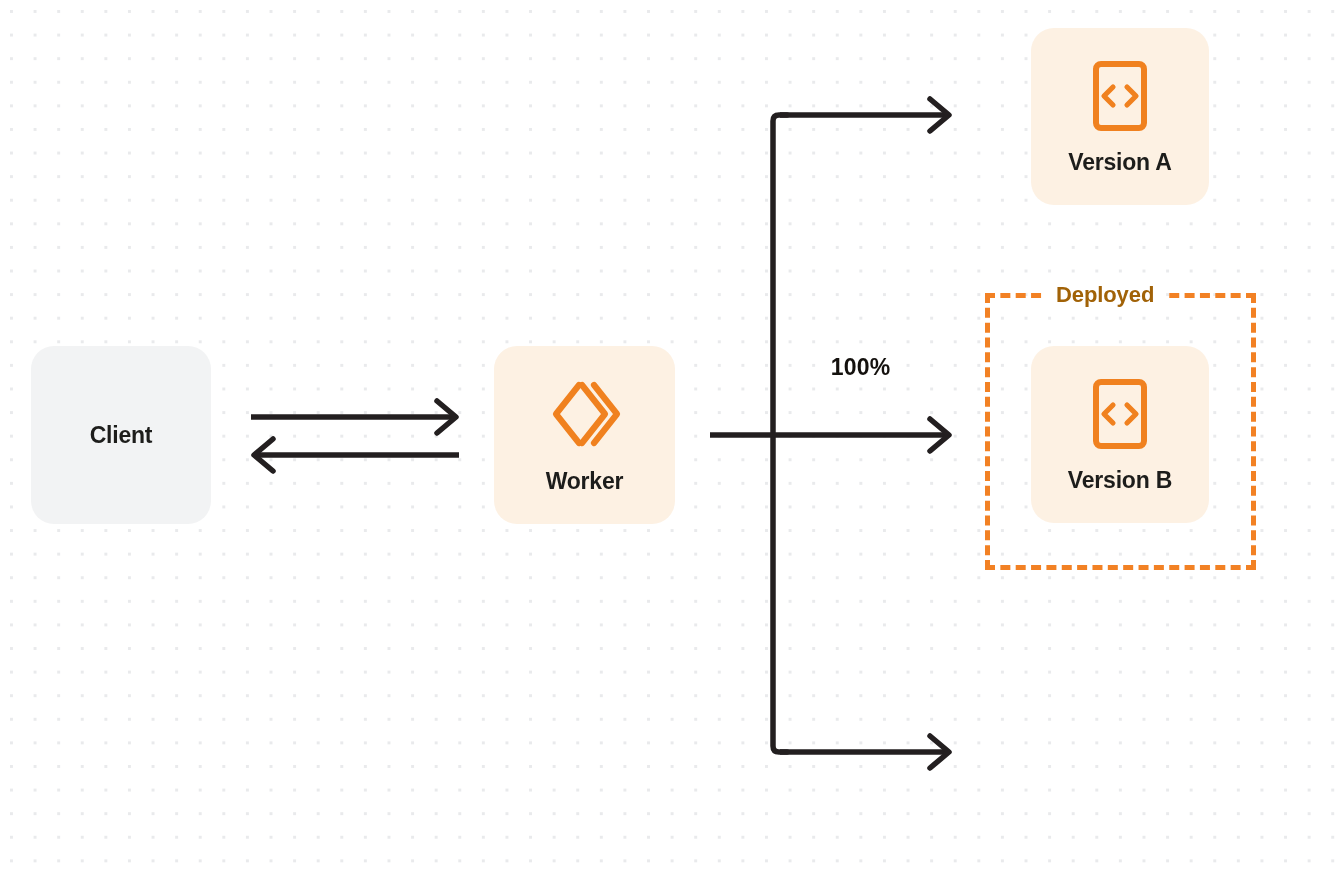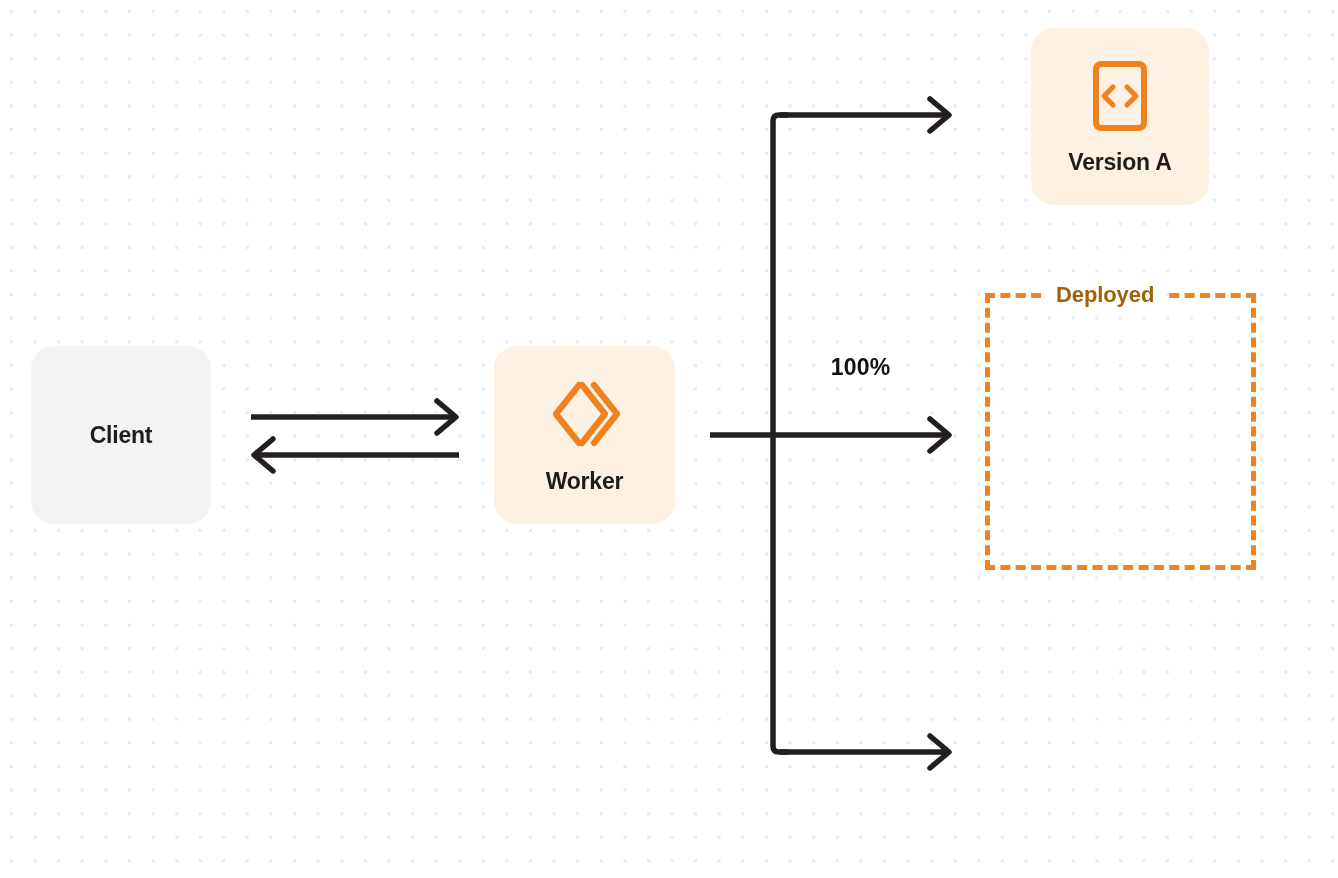--- a/index.html
+++ b/index.html
@@ -188,15 +188,25 @@
     <span class="icon-wrap doc">
       <svg viewBox="0 0 58 72" width="58" height="72" fill="none" stroke="#f0811f" stroke-linecap="round" stroke-linejoin="round">
         <rect x="5" y="4" width="48" height="64" rx="5" ry="5" stroke-width="6"></rect>
         <polyline points="22,27 13,36 22,45" stroke-width="5.2"></polyline>
         <polyline points="36,27 45,36 36,45" stroke-width="5.2"></polyline>
       </svg>
     </span>
     <span class="node-label">Version A</span>
   </div>
 
+  <div class="node version-node version-b">
+    <span class="icon-wrap doc">
+      <svg viewBox="0 0 58 72" width="58" height="72" fill="none" stroke="#f0811f" stroke-linecap="round" stroke-linejoin="round">
+        <rect x="5" y="4" width="48" height="64" rx="5" ry="5" stroke-width="6"></rect>
+        <polyline points="22,27 13,36 22,45" stroke-width="5.2"></polyline>
+        <polyline points="36,27 45,36 36,45" stroke-width="5.2"></polyline>
+      </svg>
+    </span>
+    <span class="node-label">Version B</span>
+  </div>
 
 
 </div>
 
 </body></html>

